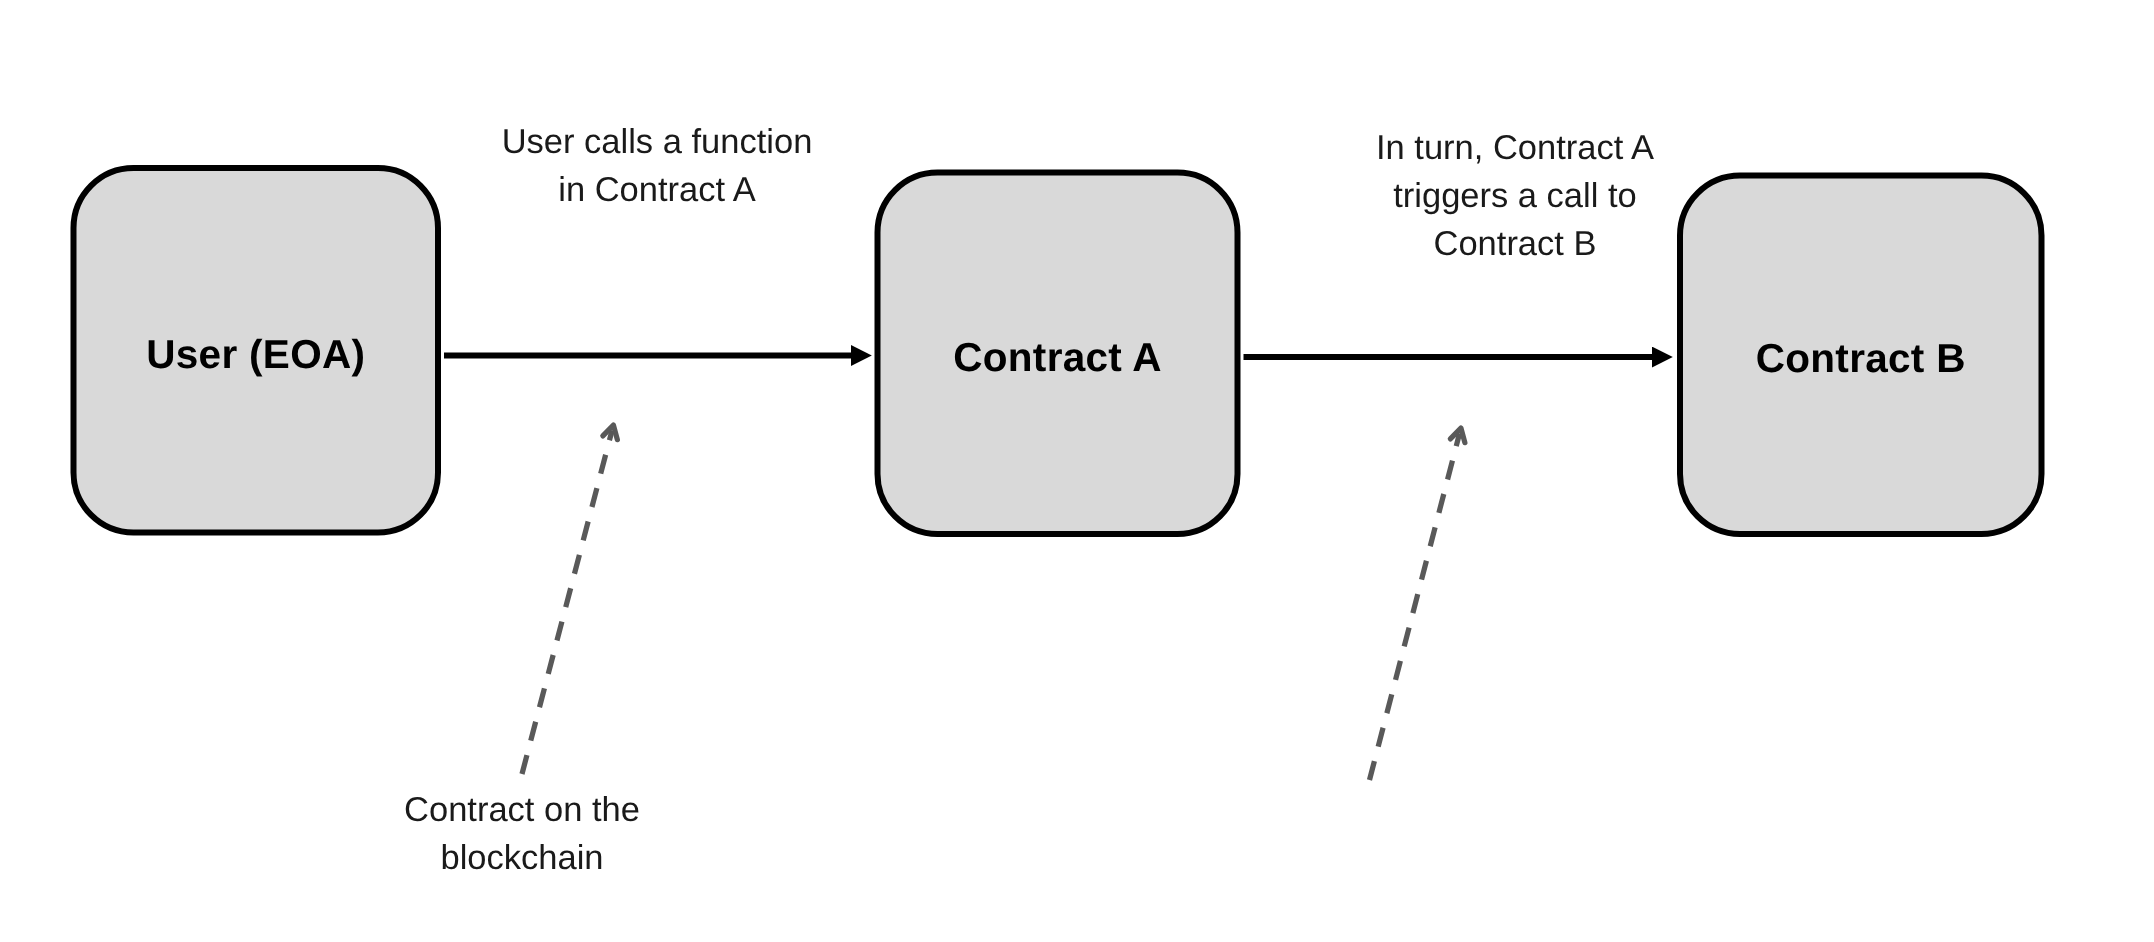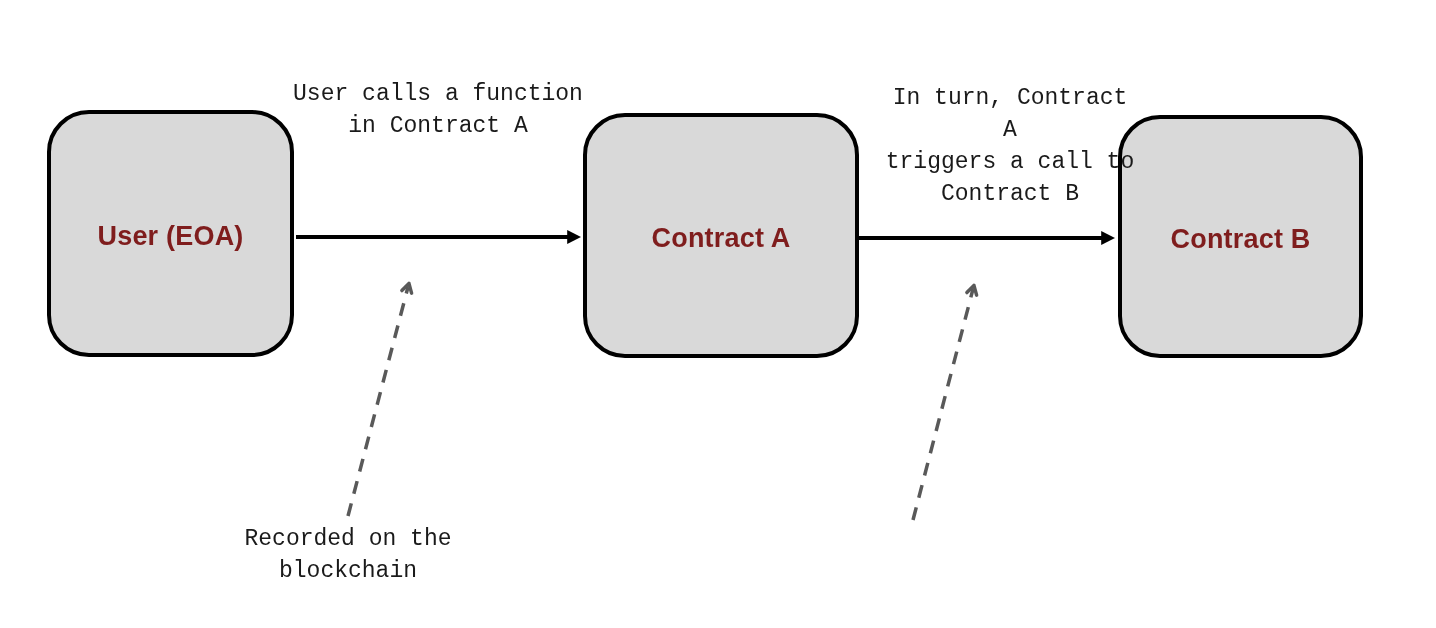--- a/index.html
+++ b/index.html
@@ -23,31 +23,30 @@
   .solid-arrow{stroke:var(--solid-arrow);stroke-width:4;}
   .dashed-arrow{stroke:var(--dashed-arrow);stroke-width:3.5;stroke-dasharray:13 10;}
   .node{
     position:absolute;
     background:var(--node-fill);
     border:4px solid var(--node-border);
     border-radius:42px;
     display:flex;align-items:center;justify-content:center;
   }
   .node-label{
-    font-weight:700;font-size:27px;color:#7f1d1d;
+    font-weight:700;font-size:27px;color:#000000;
     letter-spacing:.2px;transform:translateY(3px);
   }
   .edge-label,.annotation{
     position:absolute;text-align:center;
     font-size:23px;line-height:32px;color:var(--text);
     white-space:pre-line;
-    font-family:Liberation Mono, monospace;
   }
   #node-user{left:47px;top:110px;width:247px;height:247px;}
-  #node-contract-a{left:583px;top:113px;width:276px;height:245px;}
+  #node-contract-a{left:583px;top:113px;width:244px;height:245px;}
   #node-contract-b{left:1118px;top:115px;width:245px;height:243px;}
   #edge-label-1{left:288px;top:78px;width:300px;}
   #edge-label-2{left:880px;top:82px;width:260px;}
   #annotation-1{left:218px;top:523px;width:260px;}
   #annotation-2{left:725px;top:523px;width:440px;}
 </style>
 </head>
 <body>
 
 <div class="canvas">
@@ -79,17 +78,17 @@
     <span class="node-label">Contract B</span>
   </div>
 
   <div class="edge-label" id="edge-label-1">User calls a function
 in Contract A</div>
 
   <div class="edge-label" id="edge-label-2">In turn, Contract A
 triggers a call to
 Contract B</div>
 
-  <div class="annotation" id="annotation-1">Recorded on the
+  <div class="annotation" id="annotation-1">Contract on the
 blockchain</div>
 
 
 </div>
 
 </body></html>

